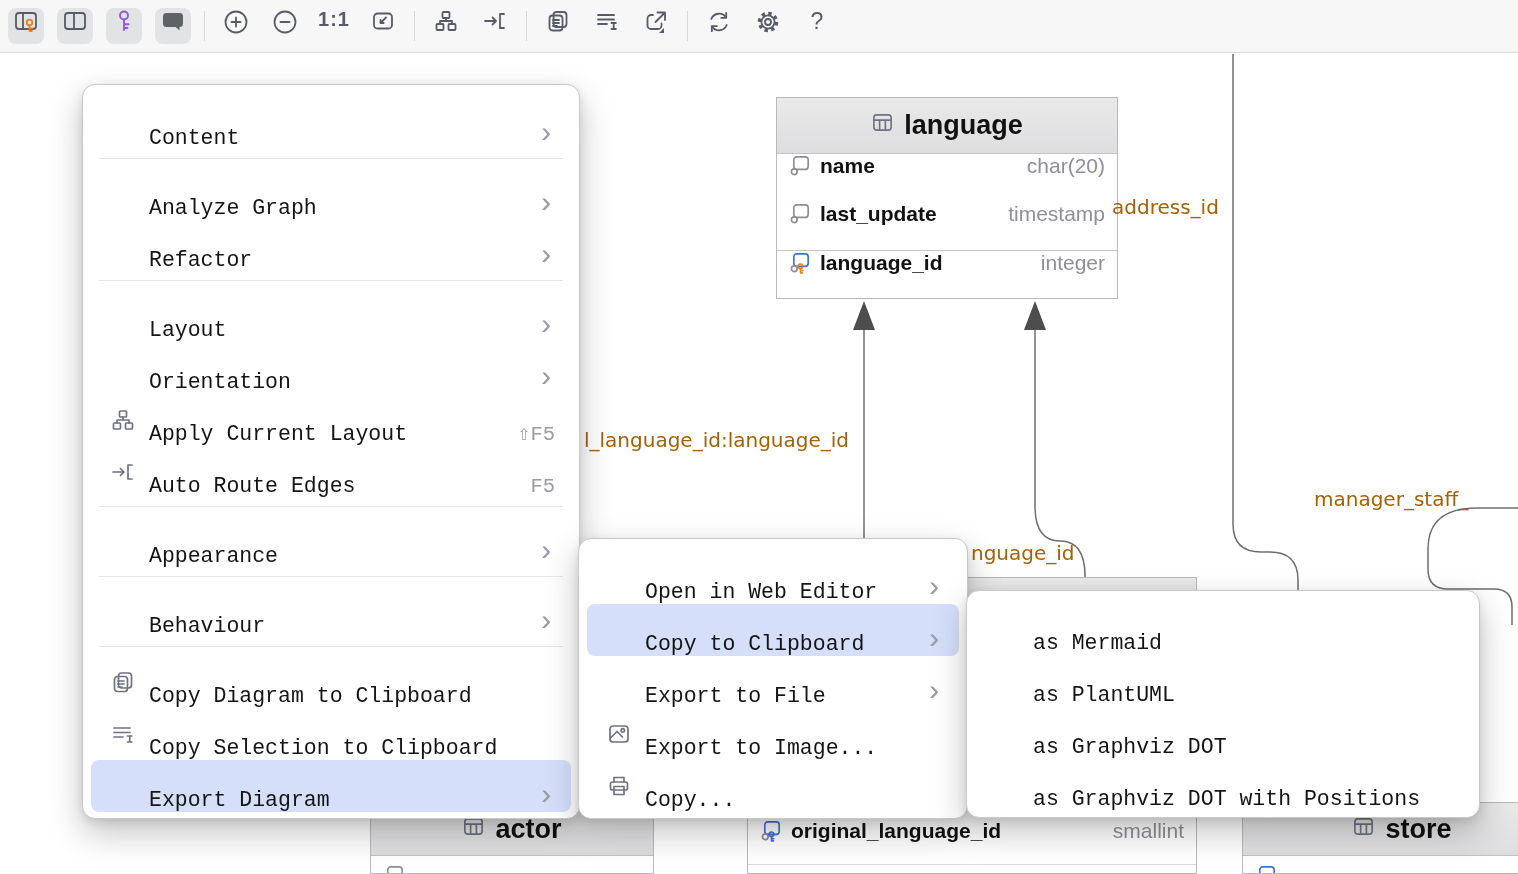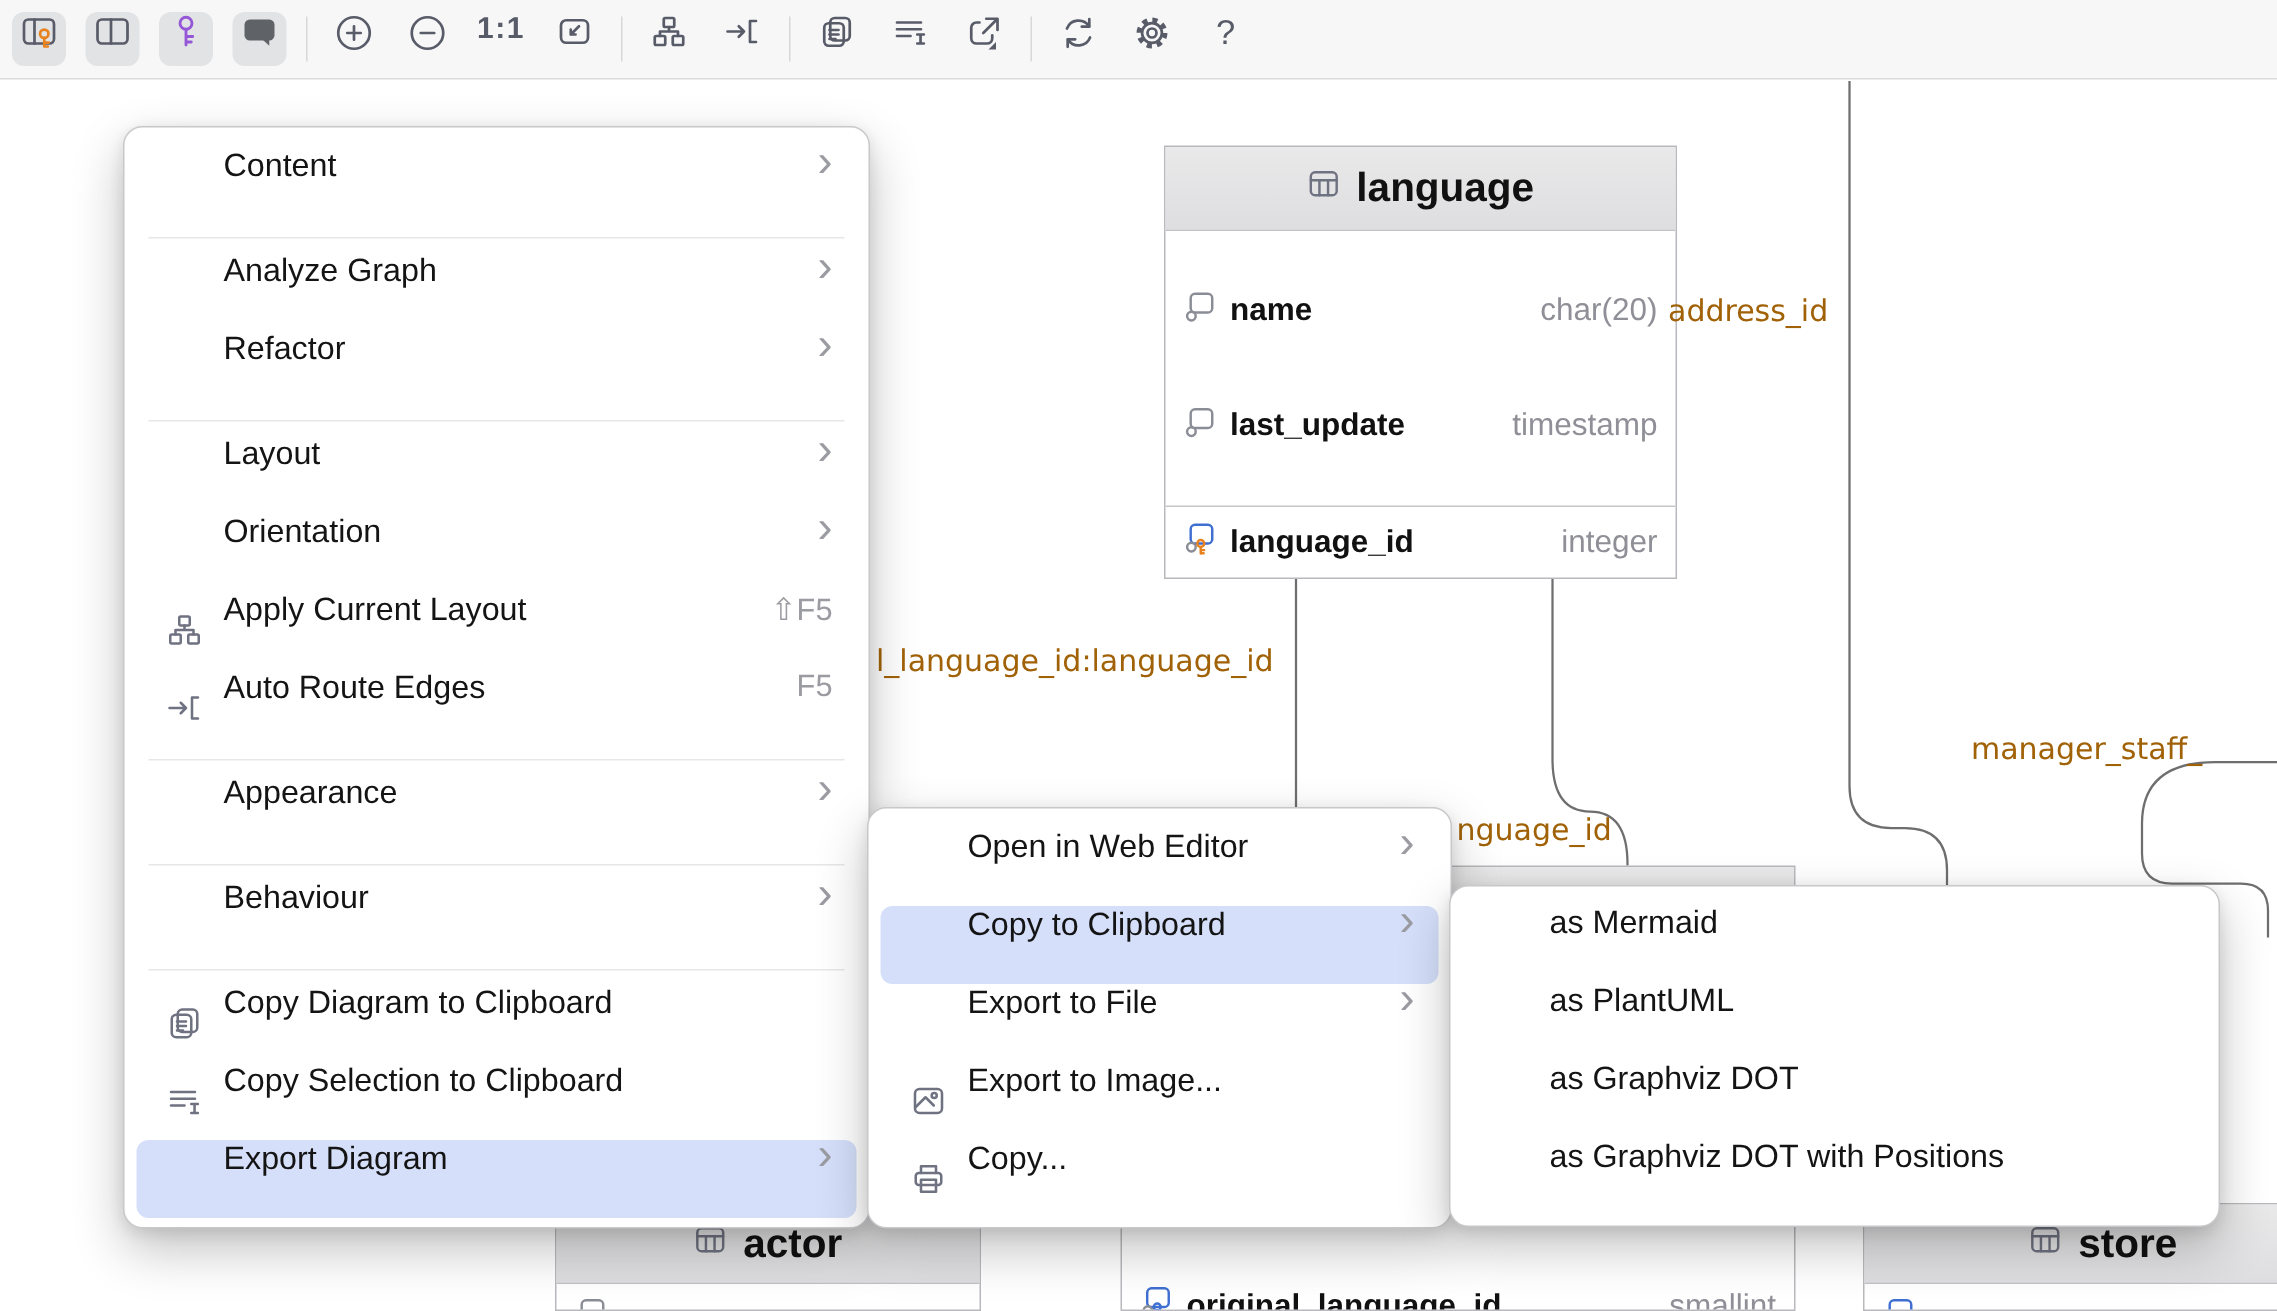--- a/index.html
+++ b/index.html
@@ -21,21 +21,21 @@
   .edges path{stroke:#6e6e6e;stroke-width:1.5;fill:none;}
   .edges polygon{fill:#4d4d4d;}
 
   
   .edge-label{position:absolute;z-index:3;font-family:"DejaVu Sans",sans-serif;font-size:20px;color:#a16207;white-space:nowrap;}
 
   
   .dbtable{position:absolute;background:#fff;border:1px solid #b9b9bd;box-sizing:border-box;z-index:2;overflow:hidden;}
   .dbtable .hdr{display:flex;align-items:center;justify-content:center;gap:10px;
     background:linear-gradient(#e9e9ea,#dedee0);border-bottom:1px solid #c2c2c5;font-weight:700;color:#111;}
-  .dbtable .row{display:flex;align-items:center;gap:8px;padding:0 12px;box-sizing:border-box;margin-top:29px;}
+  .dbtable .row{display:flex;align-items:flex-start;gap:8px;padding:0 12px;box-sizing:border-box;}
   .dbtable .colname{font-weight:700;color:#111;}
   .dbtable .coltype{margin-left:auto;color:#8f8f97;font-weight:400;}
   #language-table{left:776px;top:97px;width:342px;}
   #language-table .hdr{height:55px;font-size:27px;}
   #language-table .row{height:48px;font-size:21px;}
   #language-table .pk-row{border-top:1px solid #c6c6c9;}
   #partial-table{left:747px;top:577px;width:450px;height:297px;}
   #partial-table .hdr{height:53px;}
   #partial-table .filler{height:187px;}
   #partial-table .row{height:46px;font-size:21px;border-bottom:1px solid #dadadd;}
@@ -45,22 +45,22 @@
   .small-hdr{height:52px;font-size:27px;}
   .stub-row{padding:8px 12px;}
 
   
   .menu{position:absolute;background:#fff;border:1px solid #c8c8cb;border-radius:13px;
     box-shadow:0 14px 34px rgba(0,0,0,0.24),0 3px 10px rgba(0,0,0,0.10);
     box-sizing:border-box;}
   #menu-main{left:82px;top:84px;width:498px;padding:13px 0 6px;z-index:10;}
   #menu-export{left:578px;top:538px;width:390px;padding:13px 0 6px;z-index:11;}
   #menu-copy{left:966px;top:590px;width:514px;padding:12px 0 6px;z-index:12;}
-  .mi{position:relative;height:52px;margin:0 8px;border-radius:8px;display:flex;align-items:flex-start;
-    padding-left:58px;padding-right:16px;font-size:21.5px;color:#141414;box-sizing:border-box;}
+  .mi{position:relative;height:52px;margin:0 8px;border-radius:8px;display:flex;align-items:flex-end;
+    padding-left:58px;padding-right:16px;font-size:21.5px;color:#141414;box-sizing:border-box;font-family:Liberation Mono, monospace;}
   .mi .ic{position:absolute;left:18px;top:50%;transform:translateY(-50%);width:28px;height:28px;
     display:flex;align-items:center;justify-content:center;}
   .mi .ch{margin-left:auto;color:#9b9ba2;font-size:30px;line-height:26px;transform:translateY(-3px);}
   .mi .sp{margin-left:auto;color:#9b9ba2;font-size:20.5px;}
   .mi.hl{background:#d5dffa;}
   .msep{height:1px;background:#e7e7e9;margin:8px 16px 9px 16px;}
 
   .icon-stroke{stroke:#585b68;stroke-width:1.8;fill:none;stroke-linecap:round;stroke-linejoin:round;}
   .mstroke{stroke:#6f7280;stroke-width:1.7;fill:none;stroke-linecap:round;stroke-linejoin:round;}
 </style>

